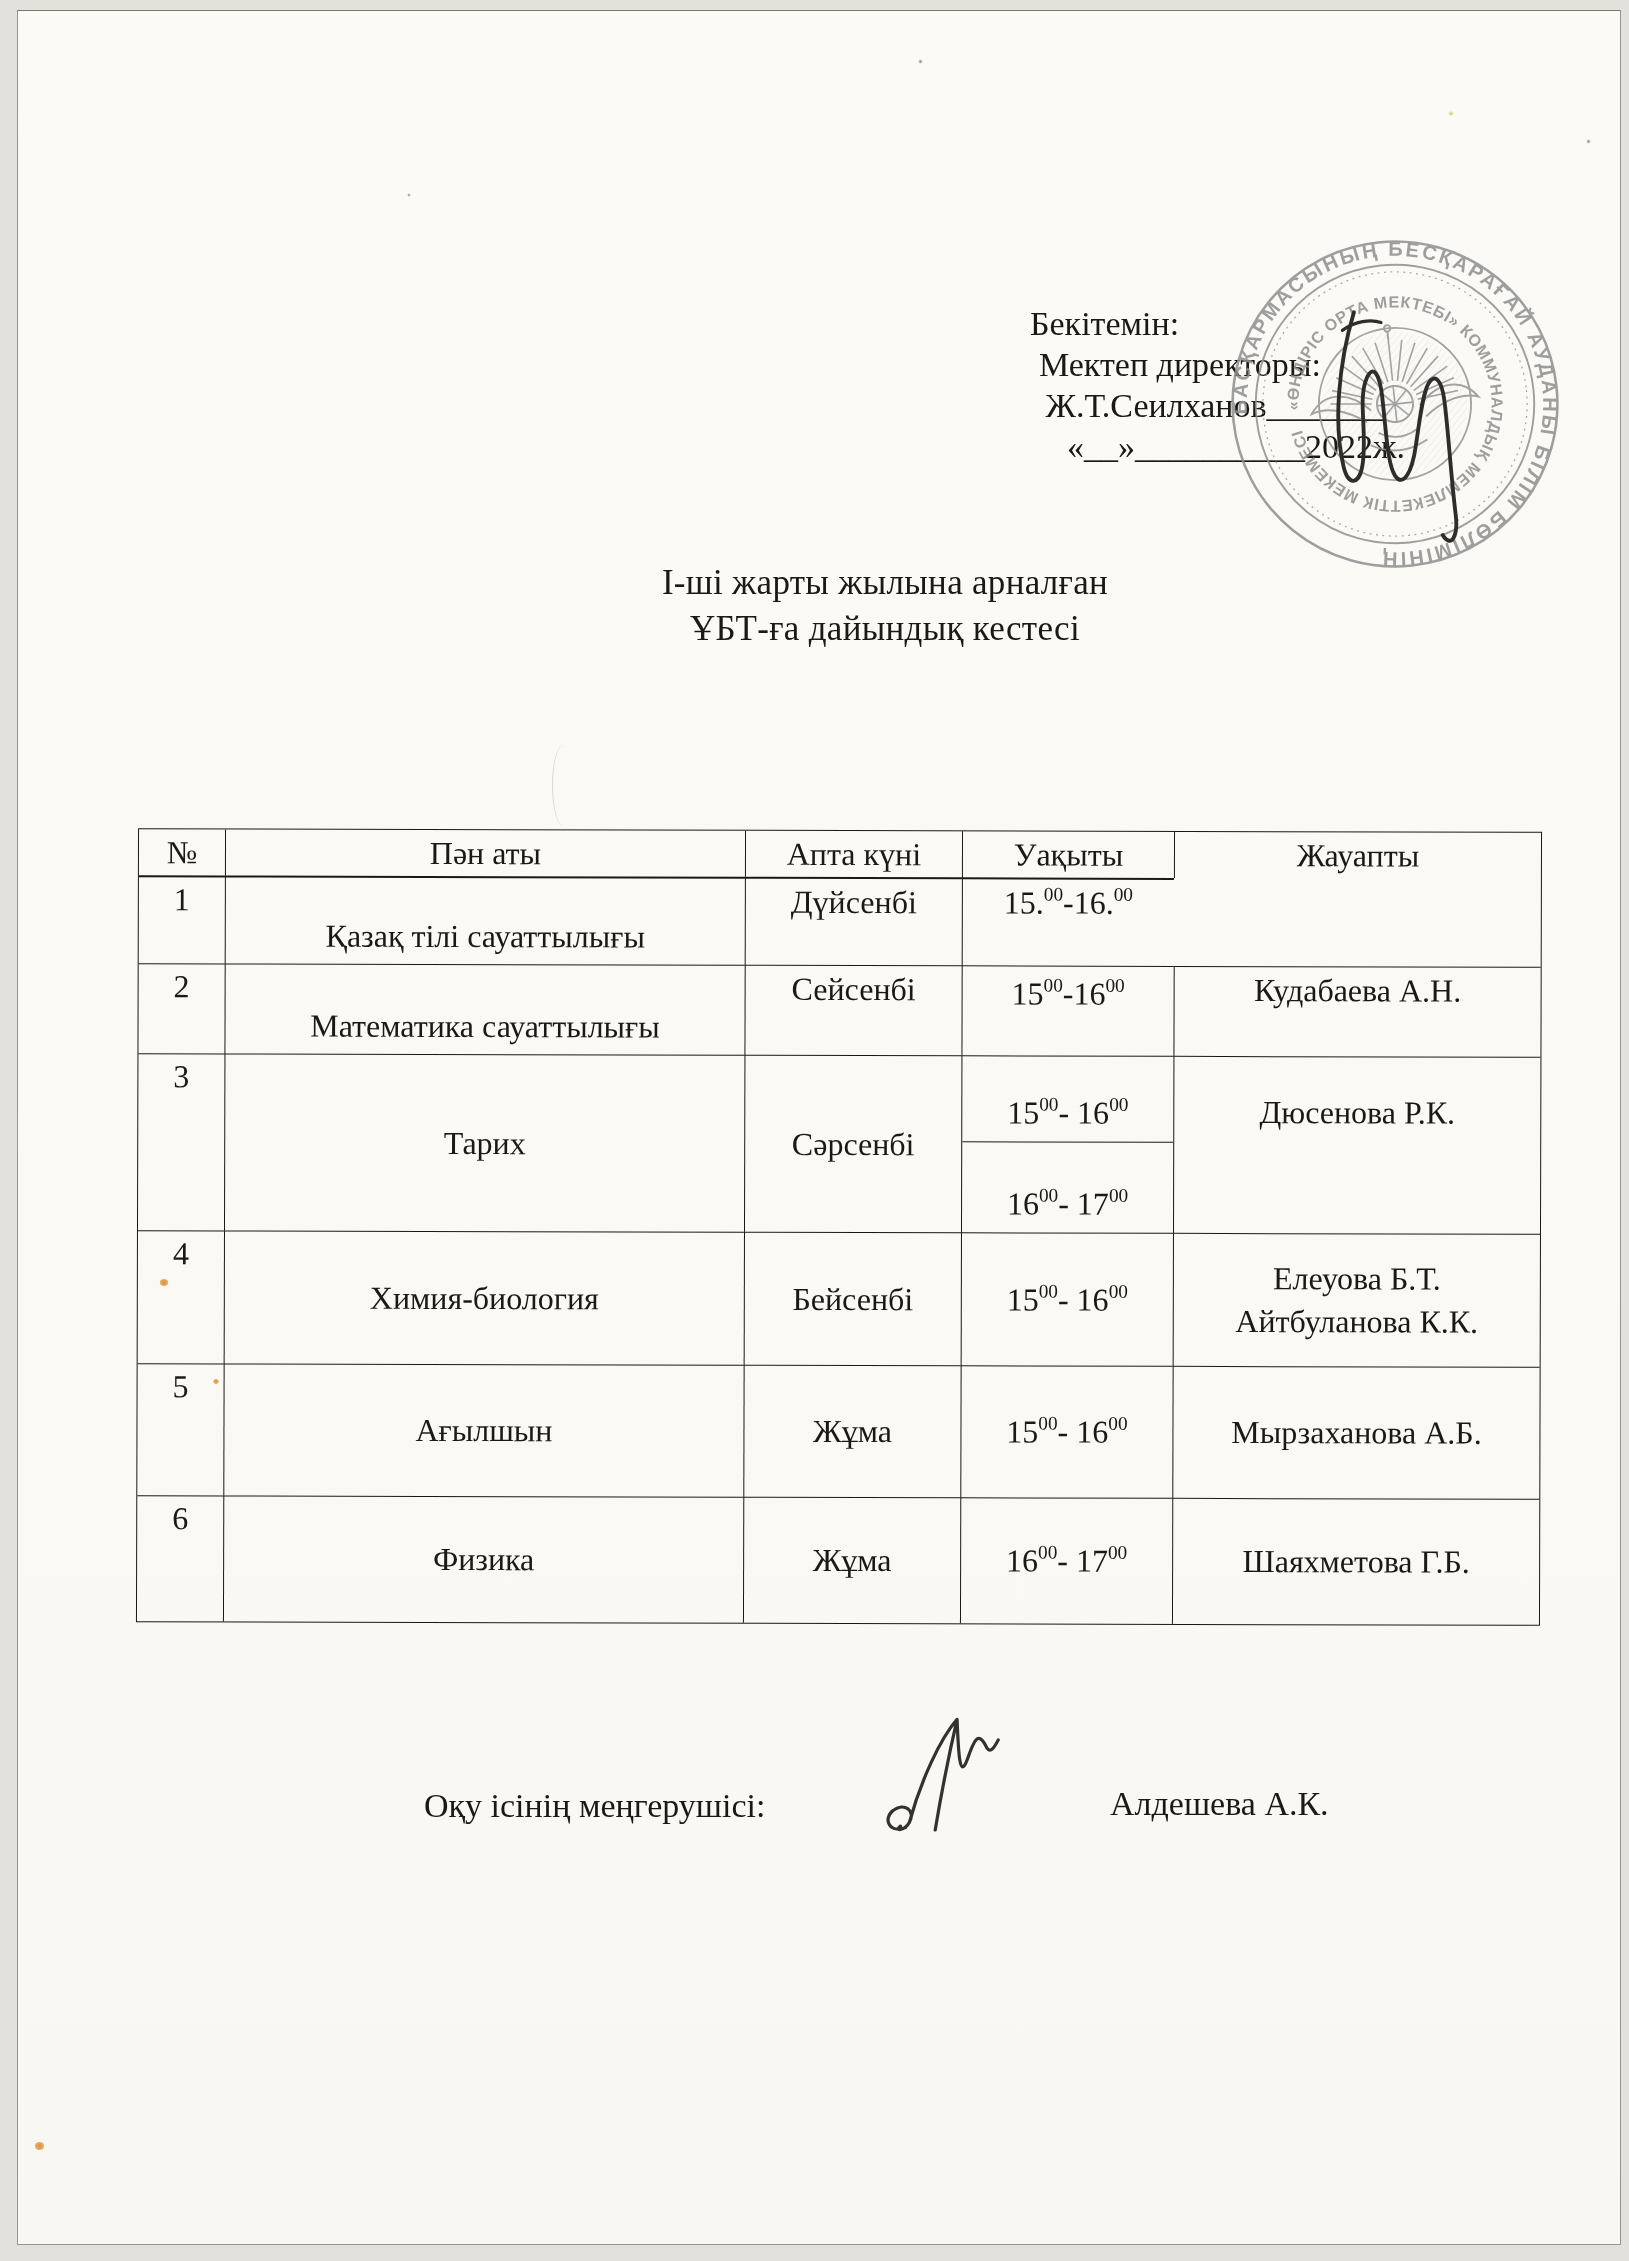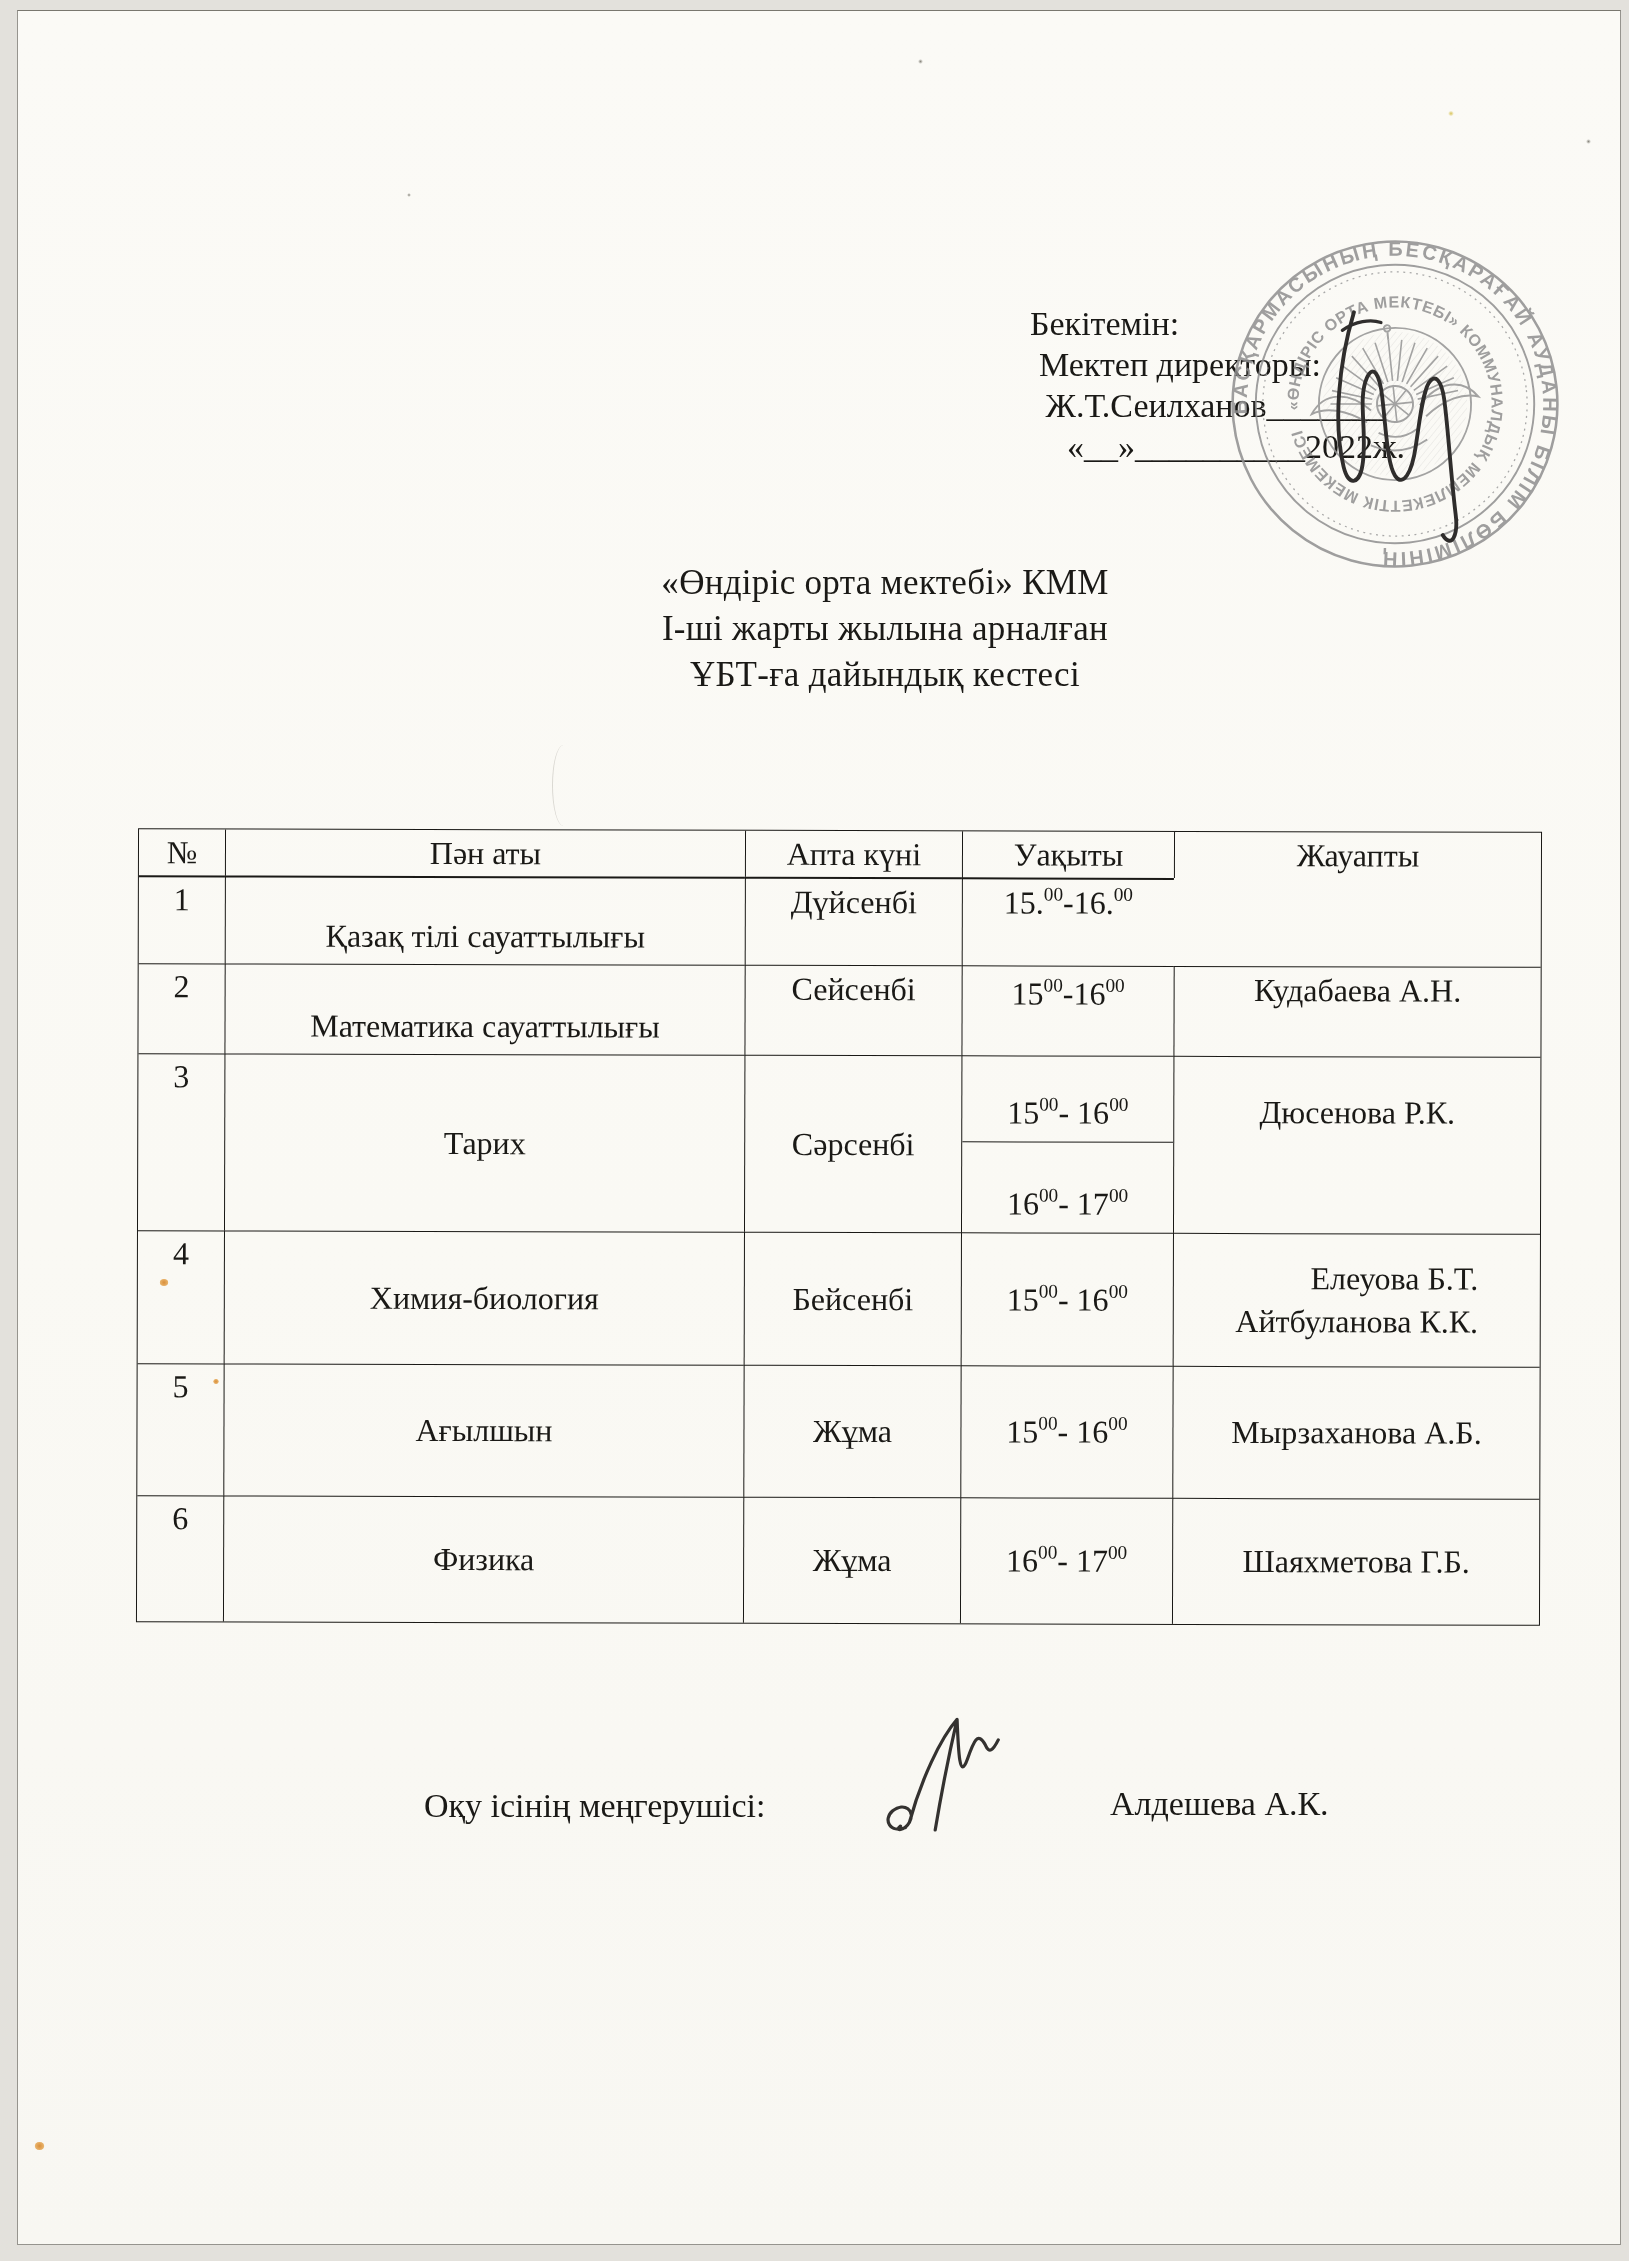--- a/index.html
+++ b/index.html
@@ -50,21 +50,21 @@
     font-size:32px;box-sizing:border-box;overflow:hidden;
   }
   .bl{border-left:1.3px solid var(--ink);}
   .bt{border-top:1.9px solid var(--ink);}
   .bth{border-top:2.6px solid var(--ink);}
   .v-top{align-items:flex-start;padding-top:5.2px;}
   .v-bottom{align-items:flex-end;padding-bottom:9px;}
   .numcell{align-items:flex-start;padding-top:3.9px;}
   .sup{font-size:19.3px;position:relative;top:-13px;letter-spacing:0;}
   .time{white-space:pre;}
-  .teacher2{display:flex;flex-direction:column;align-items:flex-end;line-height:43px;}
+  .teacher2{display:flex;flex-direction:column;align-items:center;line-height:43px;}
   .tsplit{flex-direction:column;padding:0;align-items:stretch;}
   .tsub{display:flex;justify-content:center;align-items:flex-end;padding-bottom:10.3px;box-sizing:border-box;}
   .tsub.first{flex:0 0 85px;}
   .tsub.second{flex:1 1 auto;border-top:1.9px solid var(--ink);}
 
   
   .footer-label,.footer-name{font-size:34px;white-space:nowrap;}
 
   
   .stamp{transform:rotate(-6deg);opacity:.85;}
@@ -120,21 +120,20 @@
     <circle cy="-118" r="5" stroke-width="3"></circle>
   </g>
 </svg>
 
 <svg class="abs" style="left:1315px;top:302px;" width="168" height="264" viewBox="0 0 260 410">
   <path d="M 60 16 C 36 96 28 190 44 256 C 52 288 70 284 74 248 C 80 196 66 150 80 118 C 90 96 100 112 104 148 C 110 200 112 252 124 270 C 136 288 150 266 156 224 C 162 186 166 144 176 126 C 186 110 196 122 200 150 C 206 192 210 264 218 330 C 222 362 212 384 198 362" fill="none" stroke="#2f2d2c" stroke-width="6" stroke-linecap="round"></path>
   <path d="M 42 44 C 62 30 86 26 102 32" fill="none" stroke="#2f2d2c" stroke-width="5" stroke-linecap="round"></path>
 </svg>
 
 <div class="abs title-block">
-  <div>«Өндіріс орта мектебі» КММ</div>
   <div>І-ші жарты жылына арналған</div>
   <div>ҰБТ-ға дайындық кестесі</div>
 </div>
 
 <div class="abs tbl">
 
   <div class="cell" style="grid-area:1/1">№</div>
   <div class="cell bl" style="grid-area:1/2">Пән аты</div>
   <div class="cell bl" style="grid-area:1/3">Апта күні</div>
   <div class="cell bl" style="grid-area:1/4">Уақыты</div>

